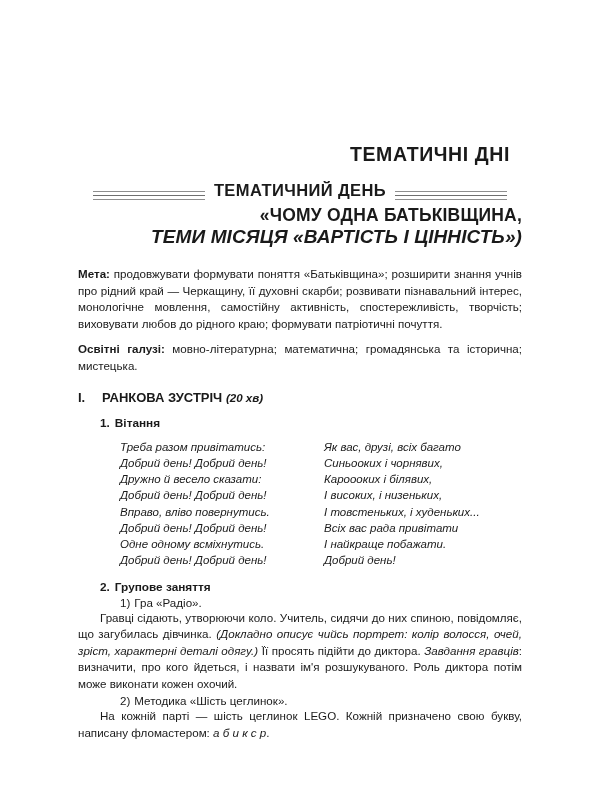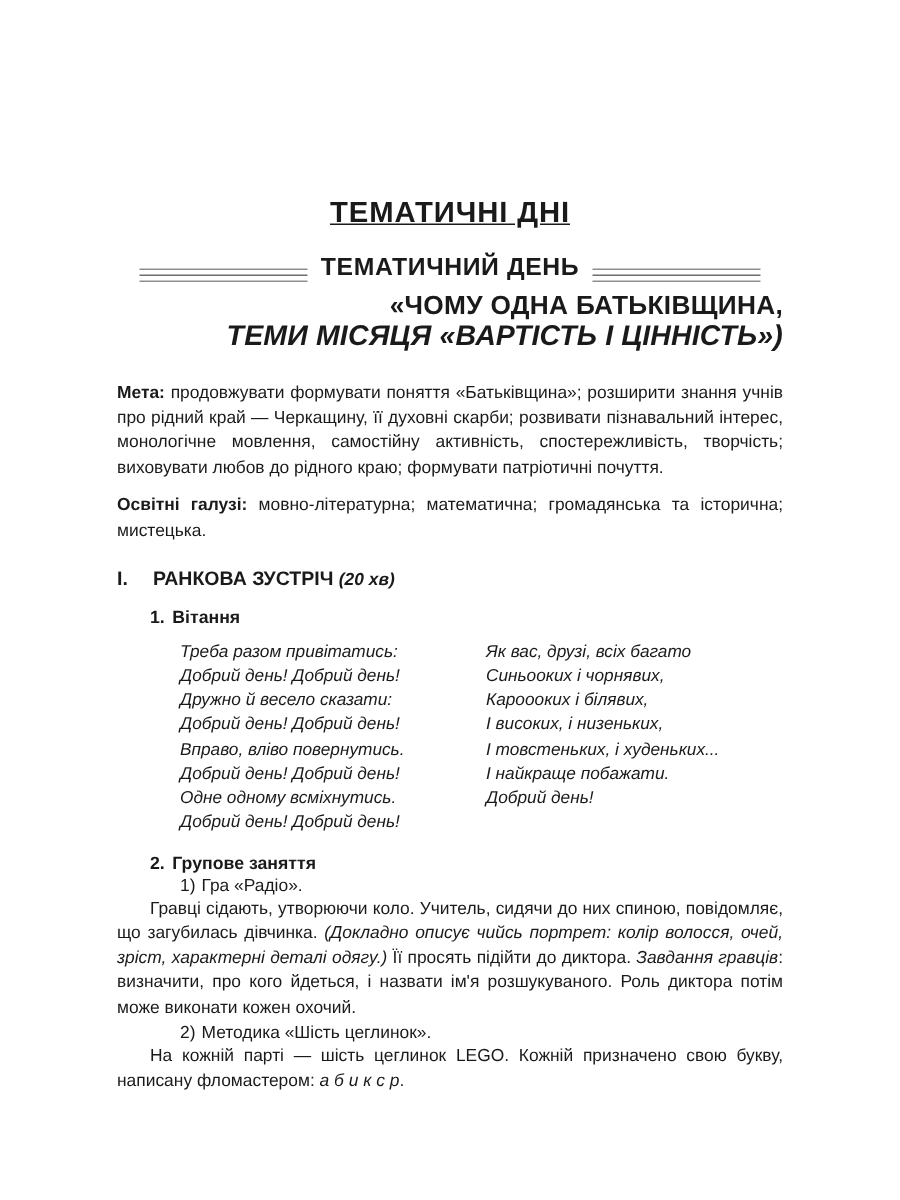--- a/index.html
+++ b/index.html
@@ -19,29 +19,28 @@
   .page {
     position: relative;
     width: 600px;
     height: 800px;
     box-sizing: border-box;
     padding: 0 78px;
   }
 
   
   .main-title {
-    margin: 0;
+    margin: 12px;
     padding-top: 132px;
-    text-align: center;
+    text-align: right;
     font-size: 19.5px;
     font-weight: bold;
     letter-spacing: 0.6px;
     line-height: 1.1;
     text-transform: uppercase;
-    text-decoration: underline;
   }
 
   .sub-head-row {
     display: flex;
     align-items: flex-end;
     justify-content: center;
     gap: 9px;
     margin-top: 16px;
   }
   .rule-stack {
@@ -204,20 +203,21 @@
       <div class="ln">Добрий день! Добрий день!</div>
       <div class="ln">Одне одному всміхнутись.</div>
       <div class="ln">Добрий день! Добрий день!</div>
     </div>
     <div class="col-r">
       <div class="ln">Як вас, друзі, всіх багато</div>
       <div class="ln">Синьооких і чорнявих,</div>
       <div class="ln">Кароооких і білявих,</div>
       <div class="ln">І високих, і низеньких,</div>
       <div class="ln">І товстеньких, і худеньких...</div>
+      <div class="ln">Всіх вас рада привітати</div>
       <div class="ln">І найкраще побажати.</div>
       <div class="ln">Добрий день!</div>
     </div>
   </div>
 
   <div class="item-2">
     <span class="n">2.</span><span>Групове заняття</span>
   </div>
 
   <div class="sub-item">

